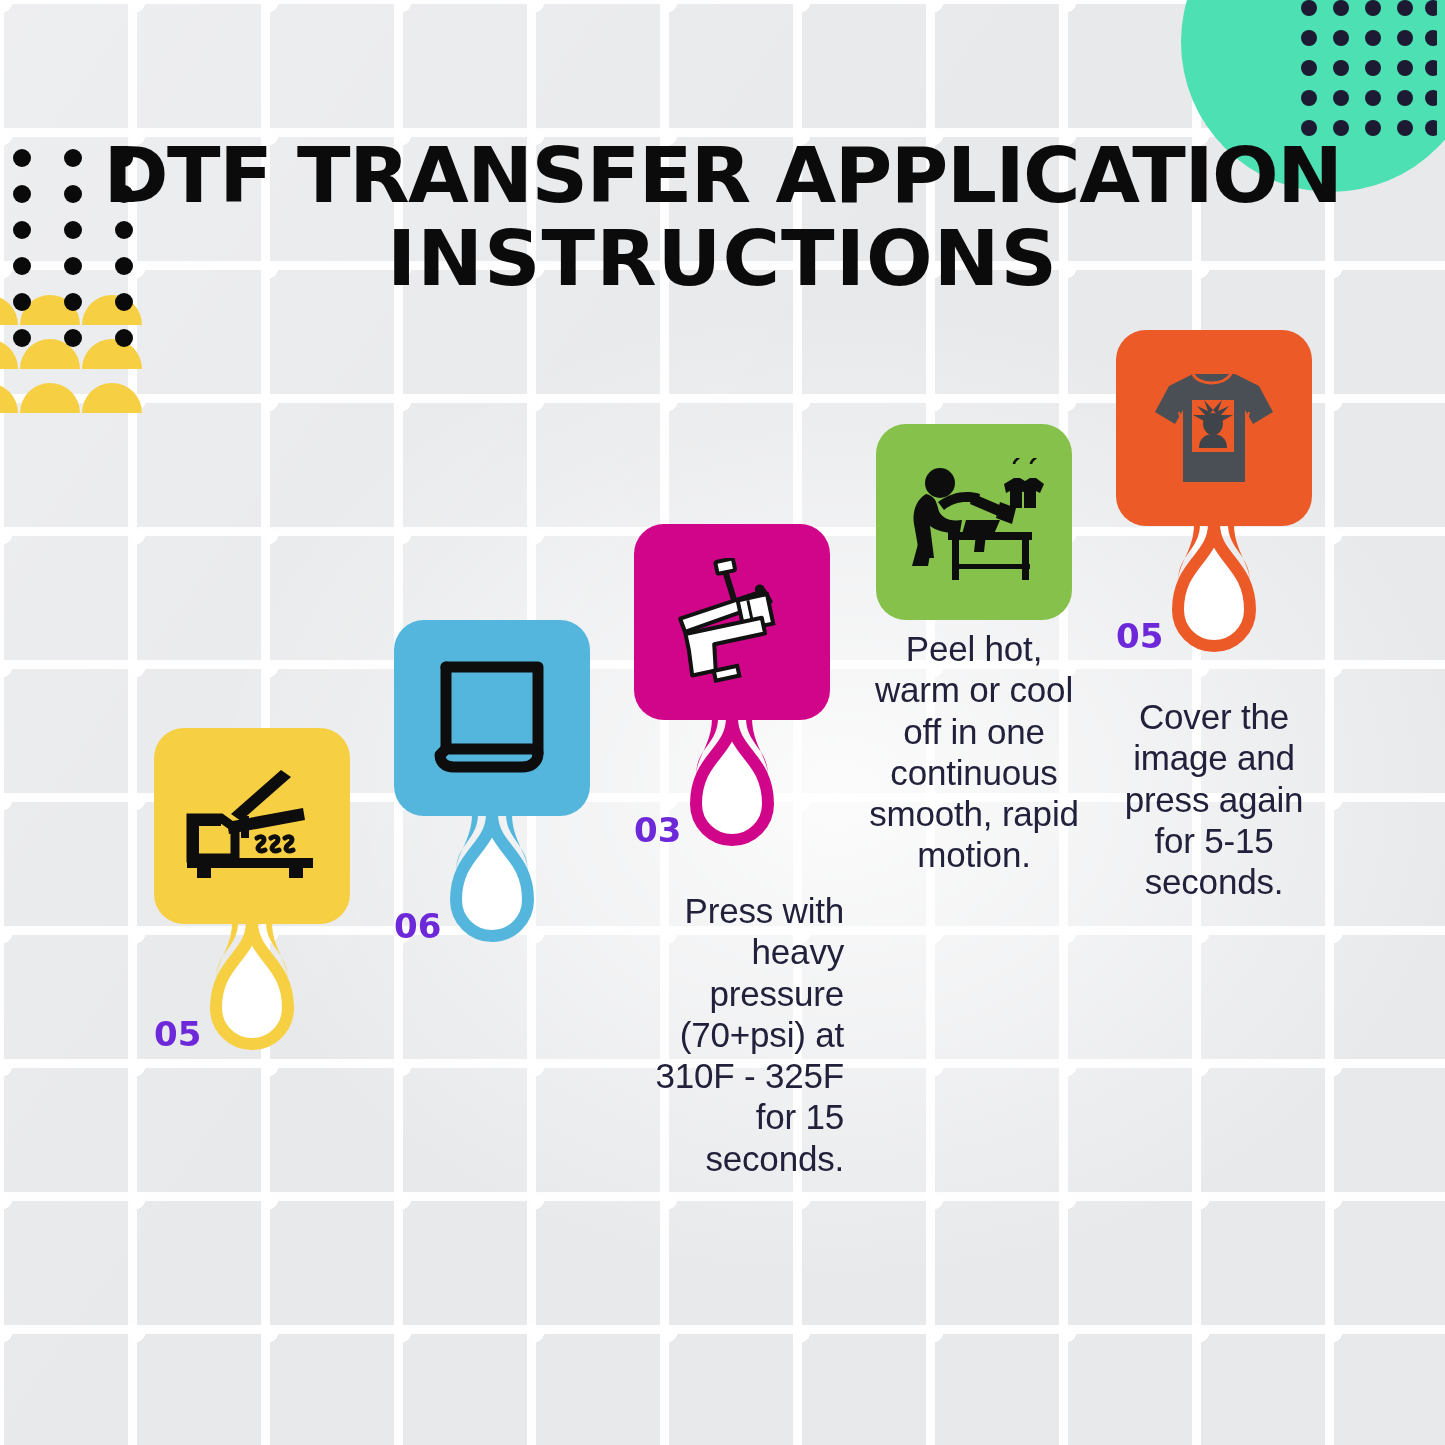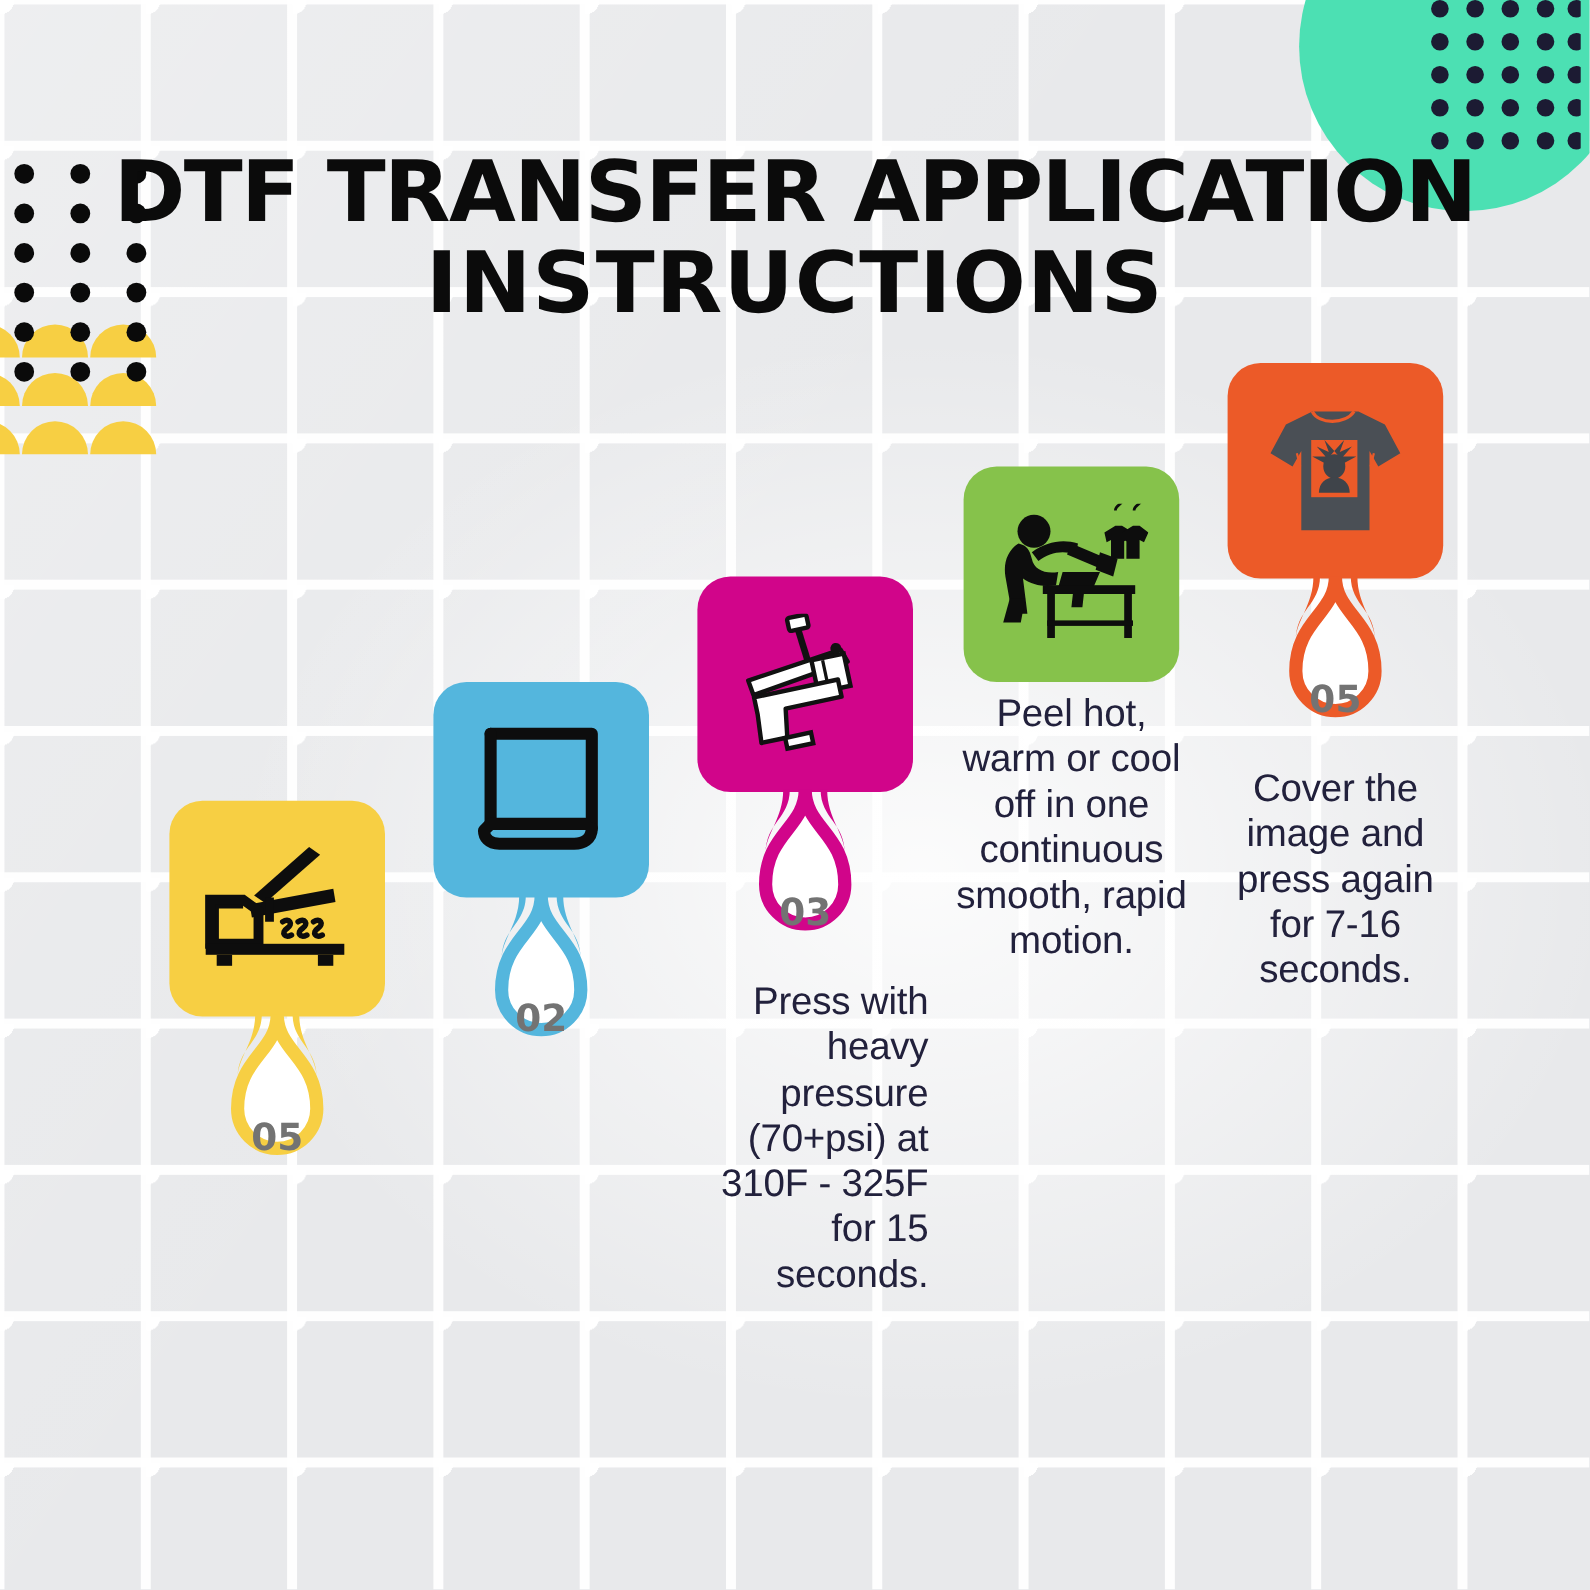--- a/index.html
+++ b/index.html
@@ -64,23 +64,23 @@
     margin:0 auto;
     display:flex;align-items:center;justify-content:center;
   }
   .step .card svg{display:block;}
 
   
   .drop{position:relative;width:196px;margin:-2px auto 0;height:164px;}
   .drop svg{position:absolute;top:0;left:0;}
   .num{
     position:absolute;left:0;right:0;
-    top:92px;text-align:center;
+    top:92px;
     font-family:"DejaVu Sans","Liberation Sans",sans-serif;
-    font-weight:700;font-size:34px;color:#737373;letter-spacing:0px;
+    font-weight:700;font-size:34px;color:#6d28d9;letter-spacing:0px;
   }
   .caption{
     margin:8px auto 0;text-align:center;
     font-family:"Liberation Sans",sans-serif;
     font-weight:400;
     font-size:35px;line-height:1.18;
     color:#22213c;
     letter-spacing:-.2px;
     width:270px;
   }
@@ -235,21 +235,21 @@
           </g>
         </svg>
       </span>
     </div>
     <div class="drop">
       <svg width="196" height="164" viewBox="0 0 196 164">
         <path d="M98 0 C98 34 62 40 62 86 a36 36 0 1 0 72 0 C134 40 98 34 98 0 Z" fill="#ffffff" stroke="#54b6dd" stroke-width="12"></path>
         <path d="M78 0 C78 26 62 40 62 58 C62 30 84 26 84 0 Z" fill="#54b6dd"></path>
         <path d="M118 0 C118 26 134 40 134 58 C134 30 112 26 112 0 Z" fill="#54b6dd"></path>
       </svg>
-      <div class="num">02</div>
+      <div class="num">06</div>
     </div>
   </div>
 
   <div class="step" id="step-3">
     <div class="card" style="background:#d1058a">
       <span>
         <svg width="132" height="128" viewBox="0 0 132 128">
           <g transform="rotate(-12 66 64)">
 
             <rect x="62" y="2" width="18" height="12" rx="2" fill="#ffffff" stroke="#111" stroke-width="4"></rect>
@@ -337,16 +337,16 @@
       </span>
     </div>
     <div class="drop">
       <svg width="196" height="164" viewBox="0 0 196 164">
         <path d="M98 0 C98 34 62 40 62 86 a36 36 0 1 0 72 0 C134 40 98 34 98 0 Z" fill="#ffffff" stroke="#ec5a28" stroke-width="12"></path>
         <path d="M78 0 C78 26 62 40 62 58 C62 30 84 26 84 0 Z" fill="#ec5a28"></path>
         <path d="M118 0 C118 26 134 40 134 58 C134 30 112 26 112 0 Z" fill="#ec5a28"></path>
       </svg>
       <div class="num">05</div>
     </div>
-    <div class="caption">Cover the image and press again for 7-16 seconds.</div>
+    <div class="caption">Cover the image and press again for 5-15 seconds.</div>
   </div>
 
 </div>
 
 </body></html>

